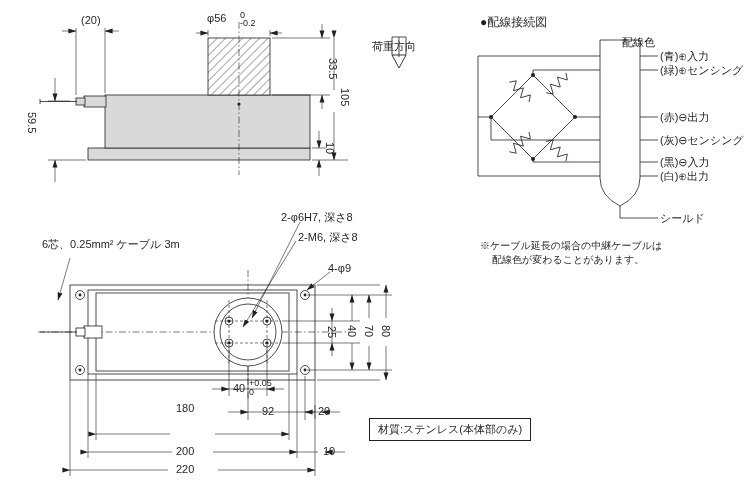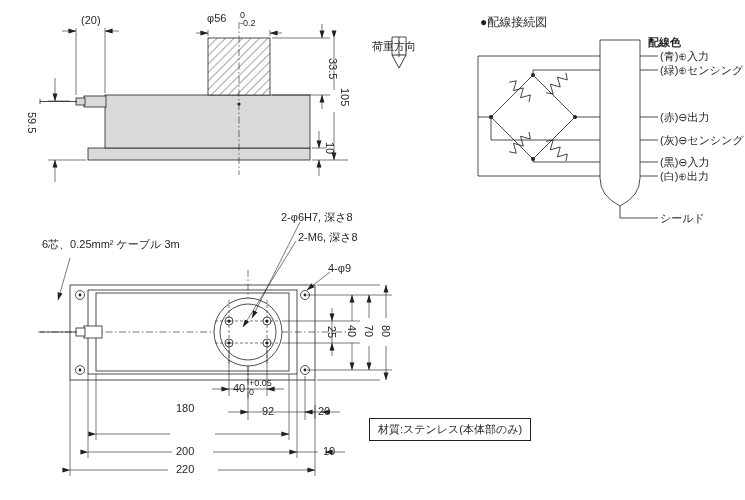--- a/index.html
+++ b/index.html
@@ -272,21 +272,21 @@
   <div class="lbl" style="left:176px;top:402px;">180</div>
   <div class="lbl" style="left:176px;top:445px;">200</div>
   <div class="lbl" style="left:323px;top:445px;">10</div>
   <div class="lbl" style="left:176px;top:463px;">220</div>
 
   <div style="position:absolute;left:369px;top:418px;text-align:center;">
     <span class="boxed">材質:ステンレス(本体部のみ)</span>
   </div>
 
   <div class="lbl" style="left:480px;top:16px;font-size:12px;font-weight:normal;">●配線接続図</div>
-  <div class="lbl" style="left:648px;top:36px;font-weight:bold;">配線色</div>
+  <div class="lbl" style="left:622px;top:36px;">配線色</div>
 
   <div class="lbl" style="left:660px;top:50px;">
     <span>(青)</span><span>⊕</span><span>入力</span>
   </div>
   <div class="lbl" style="left:660px;top:64px;">
     <span>(緑)</span><span>⊕</span><span>センシング</span>
   </div>
   <div class="lbl" style="left:660px;top:111px;">
     <span>(赤)</span><span>⊖</span><span>出力</span>
   </div>
@@ -294,14 +294,16 @@
     <span>(灰)</span><span>⊖</span><span>センシング</span>
   </div>
   <div class="lbl" style="left:660px;top:156px;">
     <span>(黒)</span><span>⊖</span><span>入力</span>
   </div>
   <div class="lbl" style="left:660px;top:170px;">
     <span>(白)</span><span>⊕</span><span>出力</span>
   </div>
   <div class="lbl" style="left:660px;top:212px;">シールド</div>
 
+  <div class="lbl sm" style="left:480px;top:240px;">※ケーブル延長の場合の中継ケーブルは</div>
+  <div class="lbl sm" style="left:492px;top:254px;">配線色が変わることがあります。</div>
 
 </div>
 
 </body></html>

